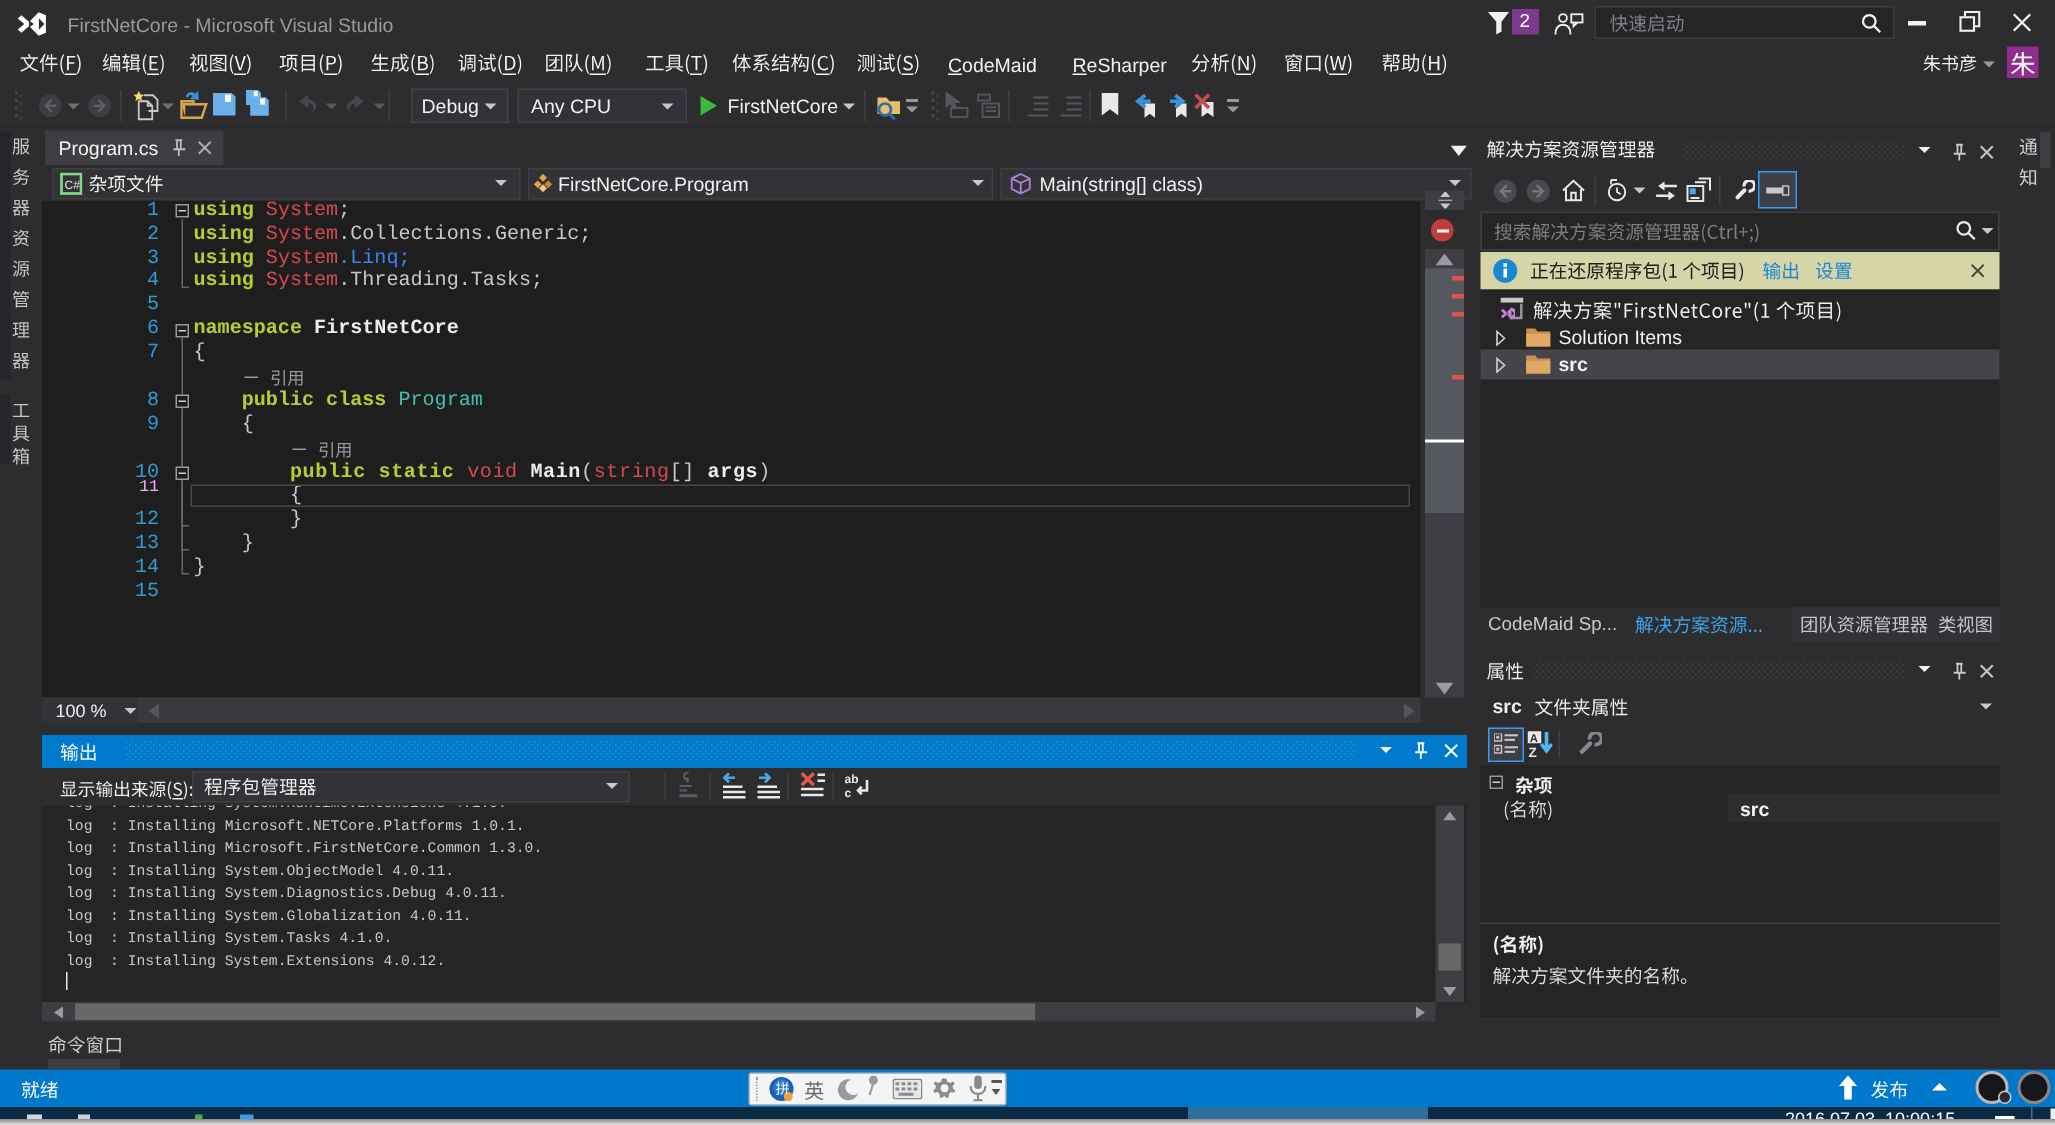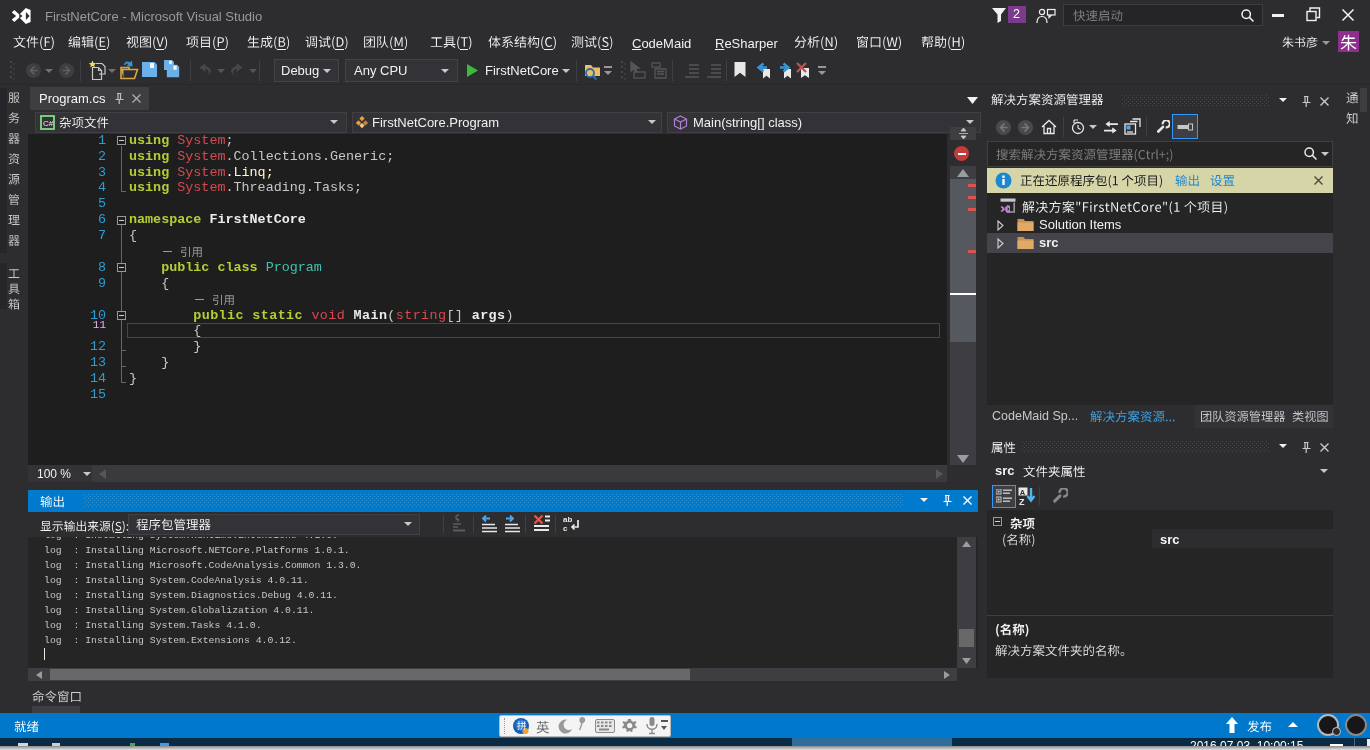--- a/index.html
+++ b/index.html
@@ -300,21 +300,21 @@
 <div class="a mono" style="left:56px;top:259.9px;width:50px;height:15.9px;line-height:15.9px;font-size:13.4px;color:#2e9bd1;text-align:right">8</div>
 <div class="a mono" style="left:56px;top:275.8px;width:50px;height:15.9px;line-height:15.9px;font-size:13.4px;color:#2e9bd1;text-align:right">9</div>
 <div class="a mono" style="left:56px;top:307.6px;width:50px;height:15.9px;line-height:15.9px;font-size:13.4px;color:#2e9bd1;text-align:right">10</div>
 <div class="a mono" style="left:56px;top:318px;width:50px;height:15.9px;line-height:15.9px;font-size:11px;color:#f0abfc;text-align:right">11</div>
 <div class="a mono" style="left:56px;top:339.4px;width:50px;height:15.9px;line-height:15.9px;font-size:13.4px;color:#2e9bd1;text-align:right">12</div>
 <div class="a mono" style="left:56px;top:355.2px;width:50px;height:15.9px;line-height:15.9px;font-size:13.4px;color:#2e9bd1;text-align:right">13</div>
 <div class="a mono" style="left:56px;top:371.2px;width:50px;height:15.9px;line-height:15.9px;font-size:13.4px;color:#2e9bd1;text-align:right">14</div>
 <div class="a mono" style="left:56px;top:387.1px;width:50px;height:15.9px;line-height:15.9px;font-size:13.4px;color:#2e9bd1;text-align:right">15</div>
 <div class="a mono" style="left:129.0px;top:132.7px;height:15.9px;line-height:15.9px;font-size:13.4px;"><span style="color:#b5ce34;font-weight:bold;">using</span><span style="color:#c8c8c8;"> </span><span style="color:#d6494f;">System</span><span style="color:#c8c8c8;">;</span></div>
 <div class="a mono" style="left:129.0px;top:148.6px;height:15.9px;line-height:15.9px;font-size:13.4px;"><span style="color:#b5ce34;font-weight:bold;">using</span><span style="color:#c8c8c8;"> </span><span style="color:#d6494f;">System</span><span style="color:#c8c8c8;text-align:center;">.Collections.Generic;</span></div>
-<div class="a mono" style="left:129.0px;top:164.5px;height:15.9px;line-height:15.9px;font-size:13.4px;"><span style="color:#b5ce34;font-weight:bold;">using</span><span style="color:#c8c8c8;"> </span><span style="color:#d6494f;">System</span><span style="color:#fef9c3;">.Linq;</span></div>
+<div class="a mono" style="left:129.0px;top:164.5px;height:15.9px;line-height:15.9px;font-size:13.4px;"><span style="color:#b5ce34;font-weight:bold;">using</span><span style="color:#c8c8c8;"> </span><span style="color:#d6494f;">System</span><span style="color:#3b82f6;">.Linq;</span></div>
 <div class="a mono" style="left:129.0px;top:180.4px;height:15.9px;line-height:15.9px;font-size:13.4px;"><span style="color:#b5ce34;font-weight:bold;">using</span><span style="color:#c8c8c8;"> </span><span style="color:#d6494f;">System</span><span style="color:#c8c8c8;">.Threading.Tasks;</span></div>
 <div class="a mono" style="left:129.0px;top:212.2px;height:15.9px;line-height:15.9px;font-size:13.4px;"><span style="color:#b5ce34;font-weight:bold;">namespace</span><span style="color:#c8c8c8;"> </span><span style="color:#ececec;font-weight:bold;">FirstNetCore</span></div>
 <div class="a mono" style="left:129.0px;top:228.1px;height:15.9px;line-height:15.9px;font-size:13.4px;"><span style="color:#c8c8c8;">{</span></div>
 <div class="a mono" style="left:161.16px;top:259.9px;height:15.9px;line-height:15.9px;font-size:13.4px;"><span style="color:#b5ce34;font-weight:bold;margin-top:17px;">public class</span><span style="color:#c8c8c8;"> </span><span style="color:#43c1ae;">Program</span></div>
 <div class="a mono" style="left:161.16px;top:275.8px;height:15.9px;line-height:15.9px;font-size:13.4px;"><span style="color:#c8c8c8;">{</span></div>
 <div class="a mono" style="left:193.32px;top:307.6px;height:15.9px;line-height:15.9px;font-size:13.4px;letter-spacing:0.4px;"><span style="color:#b5ce34;font-weight:bold;">public static</span><span style="color:#c8c8c8;"> </span><span style="color:#d6494f;">void</span><span style="color:#c8c8c8;"> </span><span style="color:#ececec;font-weight:bold;">Main</span><span style="color:#c8c8c8;">(</span><span style="color:#d6494f;">string</span><span style="color:#c8c8c8;">[] </span><span style="color:#ececec;font-weight:bold;">args</span><span style="color:#c8c8c8;">)</span></div>
 <div class="a mono" style="left:193.32px;top:323.4px;height:15.9px;line-height:15.9px;font-size:13.4px;"><span style="color:#c8c8c8;">{</span></div>
 <div class="a mono" style="left:193.32px;top:339.4px;height:15.9px;line-height:15.9px;font-size:13.4px;"><span style="color:#c8c8c8;">}</span></div>
 <div class="a mono" style="left:161.16px;top:355.2px;height:15.9px;line-height:15.9px;font-size:13.4px;"><span style="color:#c8c8c8;">}</span></div>
 <div class="a mono" style="left:129.0px;top:371.2px;height:15.9px;line-height:15.9px;font-size:13.4px;"><span style="color:#c8c8c8;">}</span></div>
@@ -438,22 +438,22 @@
 <svg class="a" style="left:563px;top:514px" width="18" height="19" viewBox="0 0 18 19">
 <text x="0" y="8" font-family="Liberation Sans" font-size="8" font-weight="bold" fill="#e8e8e8">ab</text>
 <text x="0" y="17" font-family="Liberation Sans" font-size="8" font-weight="bold" fill="#e8e8e8">c</text>
 <path d="M15 6 L15 13 L9 13 M11.5 10.5 L9 13 L11.5 15.5" stroke="#e8e8e8" stroke-width="1.7" fill="none"></path>
   </svg>
 <div class="a" style="left:28px;top:537px;width:950px;height:131px;background:#252526;overflow:hidden"></div>
 <div class="a" style="left:28px;top:537px;width:900px;height:7px;overflow:hidden">
     <div class="mono" style="position:absolute;left:16px;top:-7px;font-size:9.8px;color:#c8c8c8">log  : Installing System.Runtime.Extensions 4.1.0.</div>
   </div>
 <div class="a mono" style="left:44px;top:543.1px;height:15px;line-height:15px;font-size:9.8px;color:#c8c8c8">log  : Installing Microsoft.NETCore.Platforms 1.0.1.</div>
-<div class="a mono" style="left:44px;top:558.0px;height:15px;line-height:15px;font-size:9.8px;color:#c8c8c8">log  : Installing Microsoft.CodeAnalysis.Common 1.3.0.</div>
-<div class="a mono" style="left:44px;top:572.9px;height:15px;line-height:15px;font-size:9.8px;color:#c8c8c8">log  : Installing System.CodeAnalysis 4.0.11.</div>
+<div class="a mono" style="left:44px;top:558.0px;height:15px;line-height:15px;font-size:9.8px;color:#c8c8c8">log  : Installing Microsoft.FirstNetCore.Common 1.3.0.</div>
+<div class="a mono" style="left:44px;top:572.9px;height:15px;line-height:15px;font-size:9.8px;color:#c8c8c8">log  : Installing System.ObjectModel 4.0.11.</div>
 <div class="a mono" style="left:44px;top:587.8px;height:15px;line-height:15px;font-size:9.8px;color:#c8c8c8">log  : Installing System.Diagnostics.Debug 4.0.11.</div>
 <div class="a mono" style="left:44px;top:602.7px;height:15px;line-height:15px;font-size:9.8px;color:#c8c8c8">log  : Installing System.Globalization 4.0.11.</div>
 <div class="a mono" style="left:44px;top:617.6px;height:15px;line-height:15px;font-size:9.8px;color:#c8c8c8">log  : Installing System.Tasks 4.1.0.</div>
 <div class="a mono" style="left:44px;top:632.5px;height:15px;line-height:15px;font-size:9.8px;color:#c8c8c8">log  : Installing System.Extensions 4.0.12.</div>
 <div class="a" style="left:44px;top:647.9px;width:1px;height:12px;background:#e8e8e8"></div>
 <div class="a" style="left:957px;top:537px;width:19px;height:131px;background:#3e3e42"></div>
 <svg class="a" style="left:962px;top:541px" width="9" height="6" viewBox="0 0 9 6">
     <path d="M4.5 0 L9 6 L0 6 Z" fill="#999ca0"></path>
   </svg>
 <svg class="a" style="left:962px;top:658px" width="9" height="6" viewBox="0 0 9 6">

